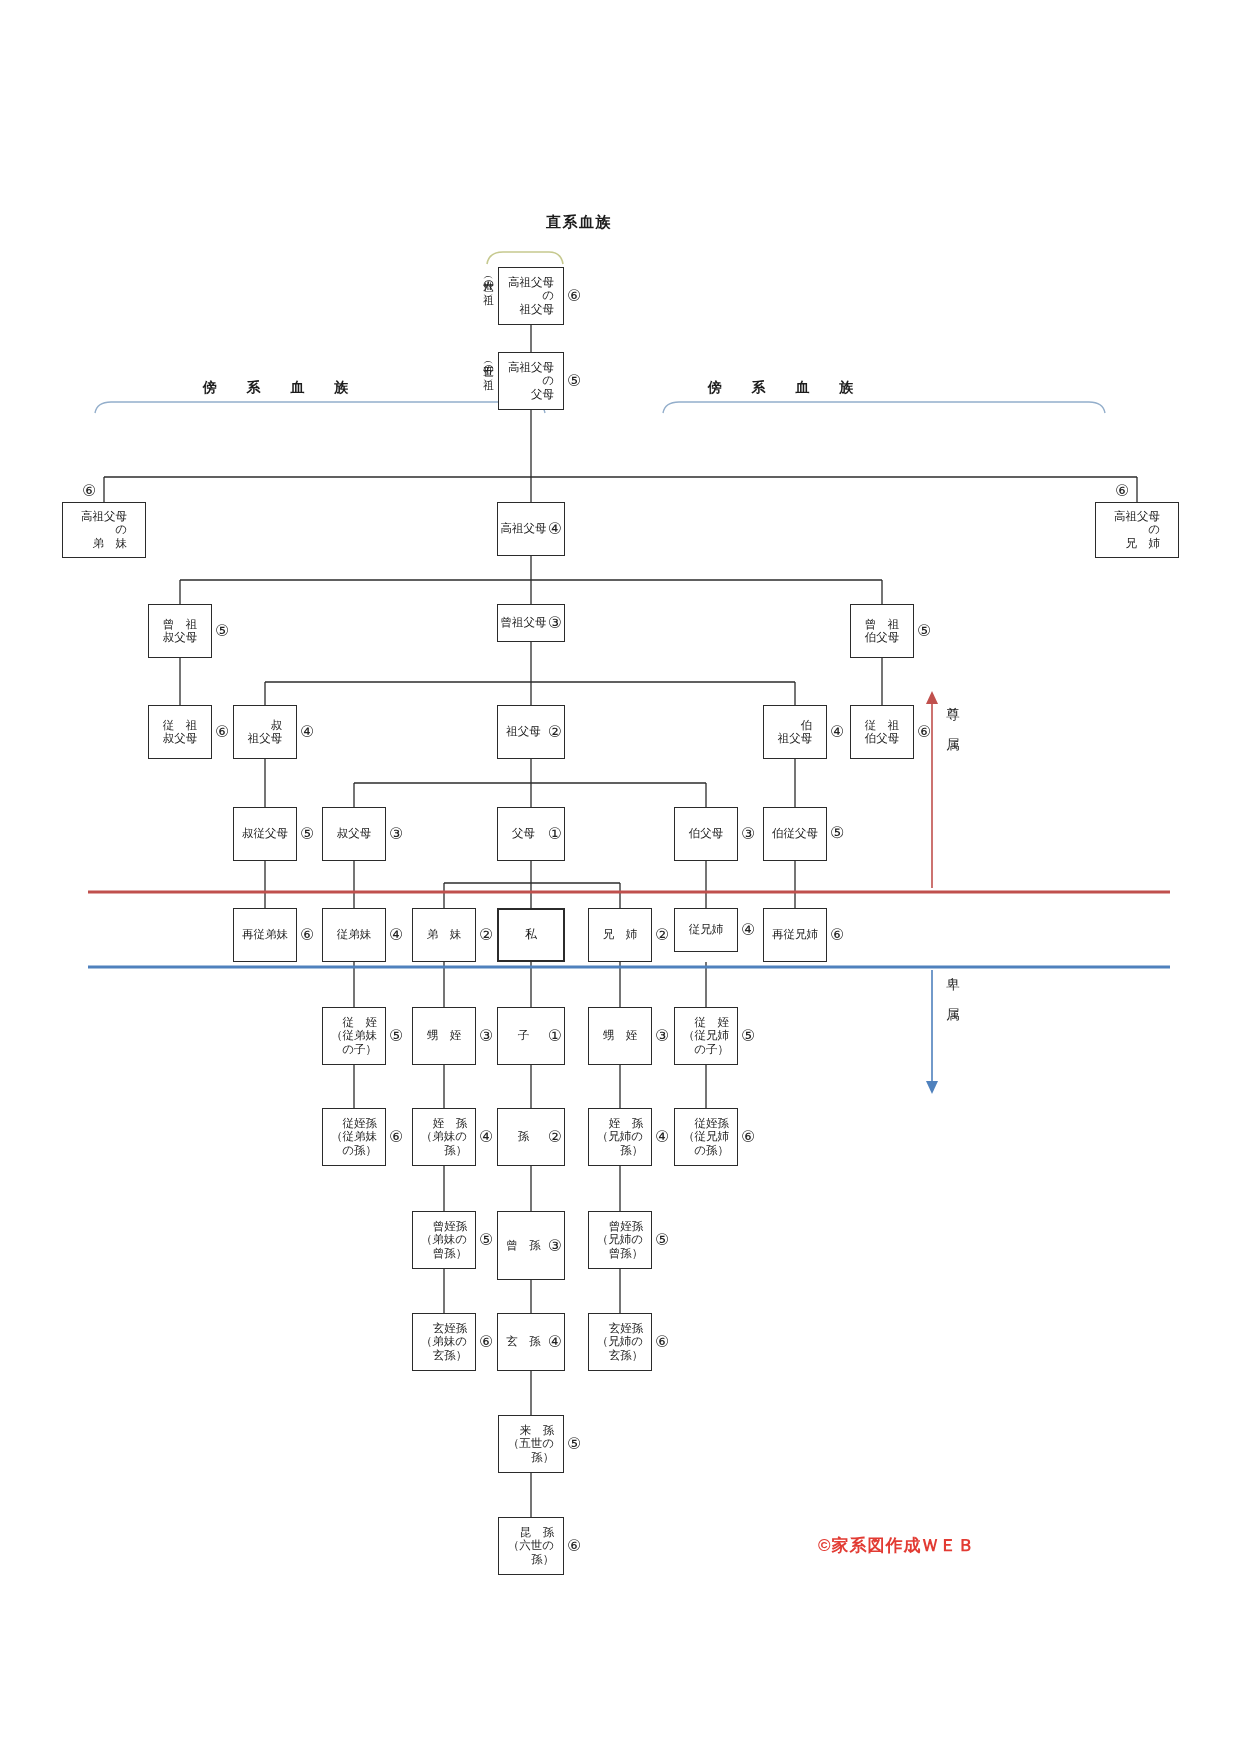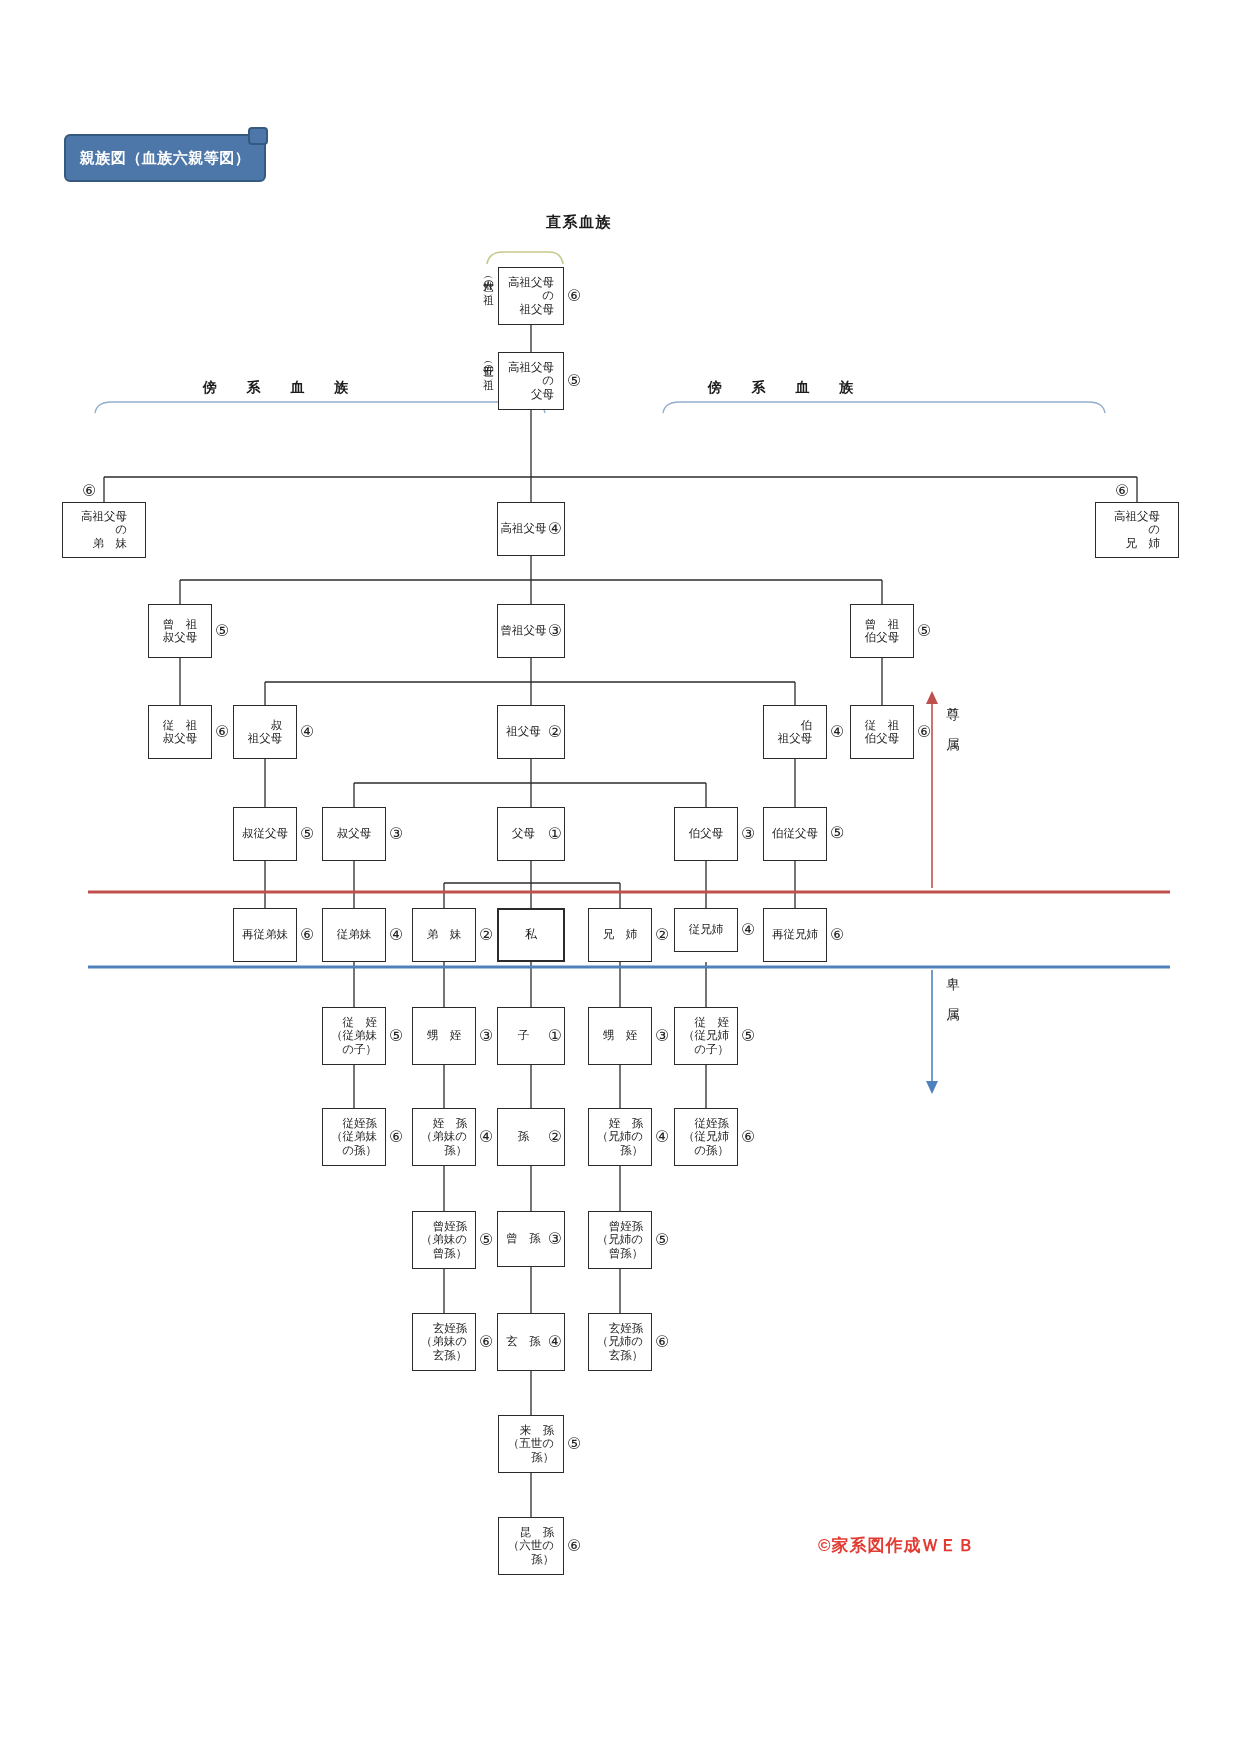--- a/index.html
+++ b/index.html
@@ -44,24 +44,20 @@
   .nnum.above{left:20px;top:-19px;}
   
   .credit{position:absolute;left:818px;top:1534px;color:var(--c-credit);
     font-size:17px;font-weight:600;letter-spacing:1px;z-index:3;}
 </style>
 </head>
 <body>
 
 <div class="page">
 
-  <div class="title-badge">
-    <div class="title-tab"></div>
-    <span>親族図（血族六親等図）</span>
-  </div>
 
   <div class="h-direct">直系血族</div>
   <div class="h-collat left">傍 系 血 族</div>
   <div class="h-collat right">傍 系 血 族</div>
 
   <div class="gen-label g6">（六世の祖）</div>
   <div class="gen-label g5">（五世の祖）</div>
 
   <div class="rank-label sov">尊
 属</div>
@@ -137,21 +133,21 @@
       <div class="node" style="left: 498px; top: 352px; width: 66px; height: 58px;">
         <div class="nbox">高祖父母
 の
 父母</div>
         <span class="nnum right">⑤</span>
       </div>
       <div class="node" style="left: 497px; top: 502px; width: 68px; height: 54px;">
         <div class="nbox padnum">高祖父母</div>
         <span class="nnum inside">④</span>
       </div>
-      <div class="node" style="left: 497px; top: 604px; width: 68px; height: 54px;">
+      <div class="node" style="left: 497px; top: 604px; width: 68px; height: 38px;">
         <div class="nbox padnum">曾祖父母</div>
         <span class="nnum inside">③</span>
       </div>
       <div class="node" style="left: 497px; top: 705px; width: 68px; height: 54px;">
         <div class="nbox padnum">祖父母</div>
         <span class="nnum inside">②</span>
       </div>
       <div class="node" style="left: 497px; top: 807px; width: 68px; height: 54px;">
         <div class="nbox padnum">父母</div>
         <span class="nnum inside">①</span>
@@ -160,21 +156,21 @@
         <div class="nbox">私</div>
       </div>
       <div class="node" style="left: 497px; top: 1007px; width: 68px; height: 58px;">
         <div class="nbox padnum">子</div>
         <span class="nnum inside">①</span>
       </div>
       <div class="node" style="left: 497px; top: 1108px; width: 68px; height: 58px;">
         <div class="nbox padnum">孫</div>
         <span class="nnum inside">②</span>
       </div>
-      <div class="node" style="left: 497px; top: 1211px; width: 68px; height: 56px;">
+      <div class="node" style="left: 497px; top: 1211px; width: 68px; height: 69px;">
         <div class="nbox padnum">曾　孫</div>
         <span class="nnum inside">③</span>
       </div>
       <div class="node" style="left: 497px; top: 1313px; width: 68px; height: 58px;">
         <div class="nbox padnum">玄　孫</div>
         <span class="nnum inside">④</span>
       </div>
       <div class="node" style="left: 498px; top: 1415px; width: 66px; height: 58px;">
         <div class="nbox">来　孫
 （五世の

